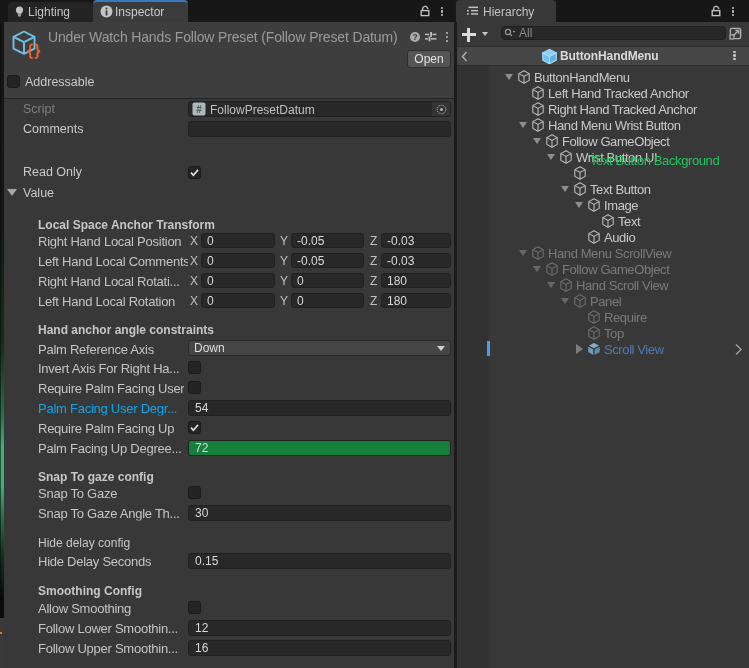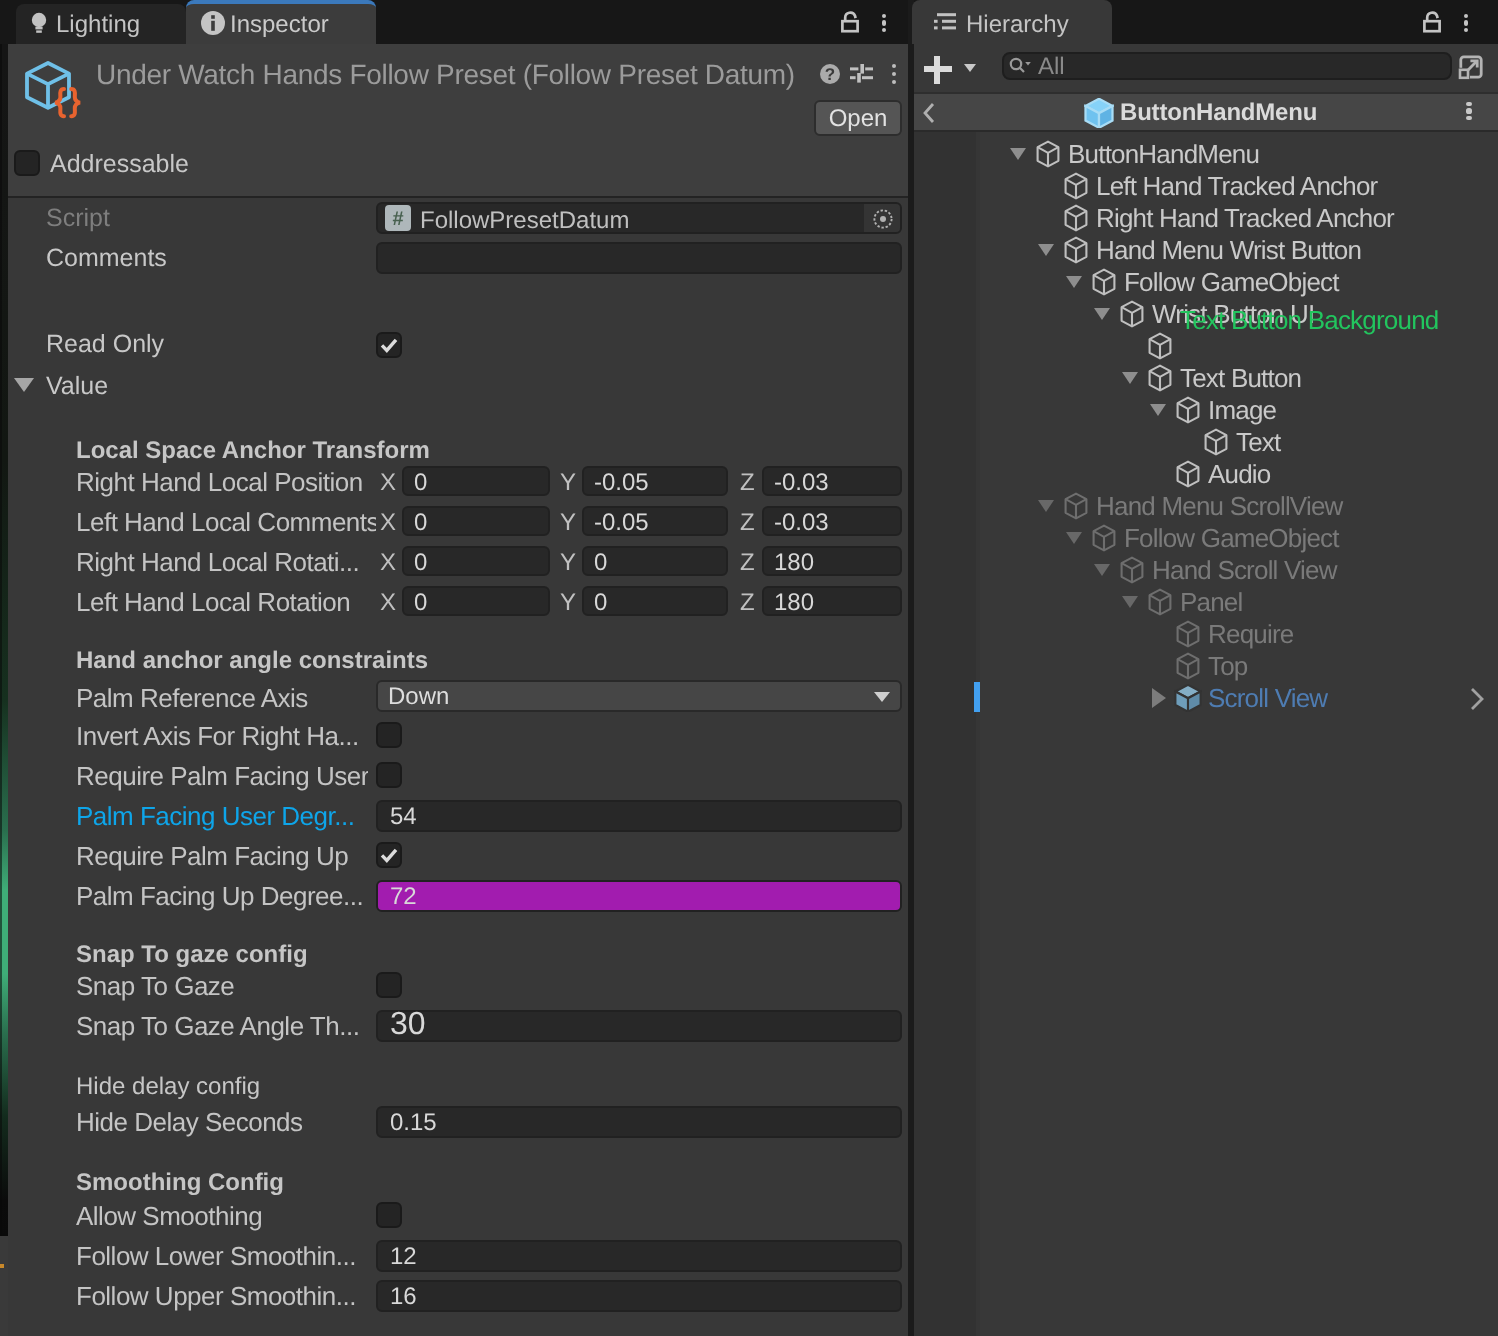--- a/index.html
+++ b/index.html
@@ -144,29 +144,29 @@
 <div style="position:absolute;left:38px;top:408px;transform:translateY(-50%);font-size:13px;color:#0ea5e9;max-width:150px;overflow:hidden;white-space:nowrap;letter-spacing:-0.25px">Palm Facing User Degr...</div>
 <div style="position:absolute;left:188px;top:400px;width:263px;height:16px;background:#282828;border:1px solid #212121;border-radius:3px;box-sizing:border-box">
     <span style="position:absolute;left:6px;top:50%;transform:translateY(-50%);font-size:12px;color:#D8D8D8;white-space:nowrap">54</span>
   </div>
 <div style="position:absolute;left:38px;top:427.5px;transform:translateY(-50%);font-size:13px;color:#C4C4C4;max-width:150px;overflow:hidden;white-space:nowrap;letter-spacing:-0.25px">Require Palm Facing Up</div>
 <div style="position:absolute;left:188px;top:421px;width:13px;height:13px;background:#242424;border:1px solid #1A1A1A;border-radius:3px;box-sizing:border-box"></div>
 <svg style="position:absolute;left:188px;top:421px" width="13" height="13" viewBox="0 0 13 13">
     <path d="M3 6.7 L5.4 9.2 L10 3.9" fill="none" stroke="#DCDCDC" stroke-width="1.7"></path>
   </svg>
 <div style="position:absolute;left:38px;top:448px;transform:translateY(-50%);font-size:13px;color:#C4C4C4;max-width:150px;overflow:hidden;white-space:nowrap;letter-spacing:-0.25px">Palm Facing Up Degree...</div>
-<div style="position:absolute;left:188px;top:440px;width:263px;height:16px;background:#a21caf;border:1px solid #212121;border-radius:3px;box-sizing:border-box">
+<div style="position:absolute;left:188px;top:440px;width:263px;height:16px;background:#15803d;border:1px solid #212121;border-radius:3px;box-sizing:border-box">
     <span style="position:absolute;left:6px;top:50%;transform:translateY(-50%);font-size:12px;color:#D8D8D8;white-space:nowrap">72</span>
   </div>
 <div style="position:absolute;left:38px;top:476.5px;transform:translateY(-50%);font-size:12px;color:#C6C6C6;font-weight:bold;white-space:nowrap;letter-spacing:0px">Snap To gaze config</div>
 <div style="position:absolute;left:38px;top:492.5px;transform:translateY(-50%);font-size:13px;color:#C4C4C4;white-space:nowrap;letter-spacing:-0.25px">Snap To Gaze</div>
 <div style="position:absolute;left:188px;top:486px;width:13px;height:13px;background:#242424;border:1px solid #1A1A1A;border-radius:3px;box-sizing:border-box"></div>
 <div style="position:absolute;left:38px;top:513px;transform:translateY(-50%);font-size:13px;color:#C4C4C4;max-width:150px;overflow:hidden;white-space:nowrap;letter-spacing:-0.25px">Snap To Gaze Angle Th...</div>
 <div style="position:absolute;left:188px;top:505px;width:263px;height:16px;background:#282828;border:1px solid #212121;border-radius:3px;box-sizing:border-box">
-    <span style="position:absolute;left:6px;top:50%;transform:translateY(-50%);font-size:16px;color:#D8D8D8;white-space:nowrap">30</span>
+    <span style="position:absolute;left:6px;top:50%;transform:translateY(-50%);font-size:12px;color:#D8D8D8;white-space:nowrap">30</span>
   </div>
 <div style="position:absolute;left:38px;top:543px;transform:translateY(-50%);font-size:12px;color:#C6C6C6;font-weight:normal;white-space:nowrap;letter-spacing:0px">Hide delay config</div>
 <div style="position:absolute;left:38px;top:561px;transform:translateY(-50%);font-size:13px;color:#C4C4C4;white-space:nowrap;letter-spacing:-0.25px">Hide Delay Seconds</div>
 <div style="position:absolute;left:188px;top:553px;width:263px;height:16px;background:#282828;border:1px solid #212121;border-radius:3px;box-sizing:border-box">
     <span style="position:absolute;left:6px;top:50%;transform:translateY(-50%);font-size:12px;color:#D8D8D8;white-space:nowrap">0.15</span>
   </div>
 <div style="position:absolute;left:38px;top:591px;transform:translateY(-50%);font-size:12px;color:#C6C6C6;font-weight:bold;white-space:nowrap;letter-spacing:0px">Smoothing Config</div>
 <div style="position:absolute;left:38px;top:607.5px;transform:translateY(-50%);font-size:13px;color:#C4C4C4;white-space:nowrap;letter-spacing:-0.25px">Allow Smoothing</div>
 <div style="position:absolute;left:188px;top:601px;width:13px;height:13px;background:#242424;border:1px solid #1A1A1A;border-radius:3px;box-sizing:border-box"></div>
 <div style="position:absolute;left:38px;top:628px;transform:translateY(-50%);font-size:13px;color:#C4C4C4;max-width:150px;overflow:hidden;white-space:nowrap;letter-spacing:-0.25px">Follow Lower Smoothin...</div>

